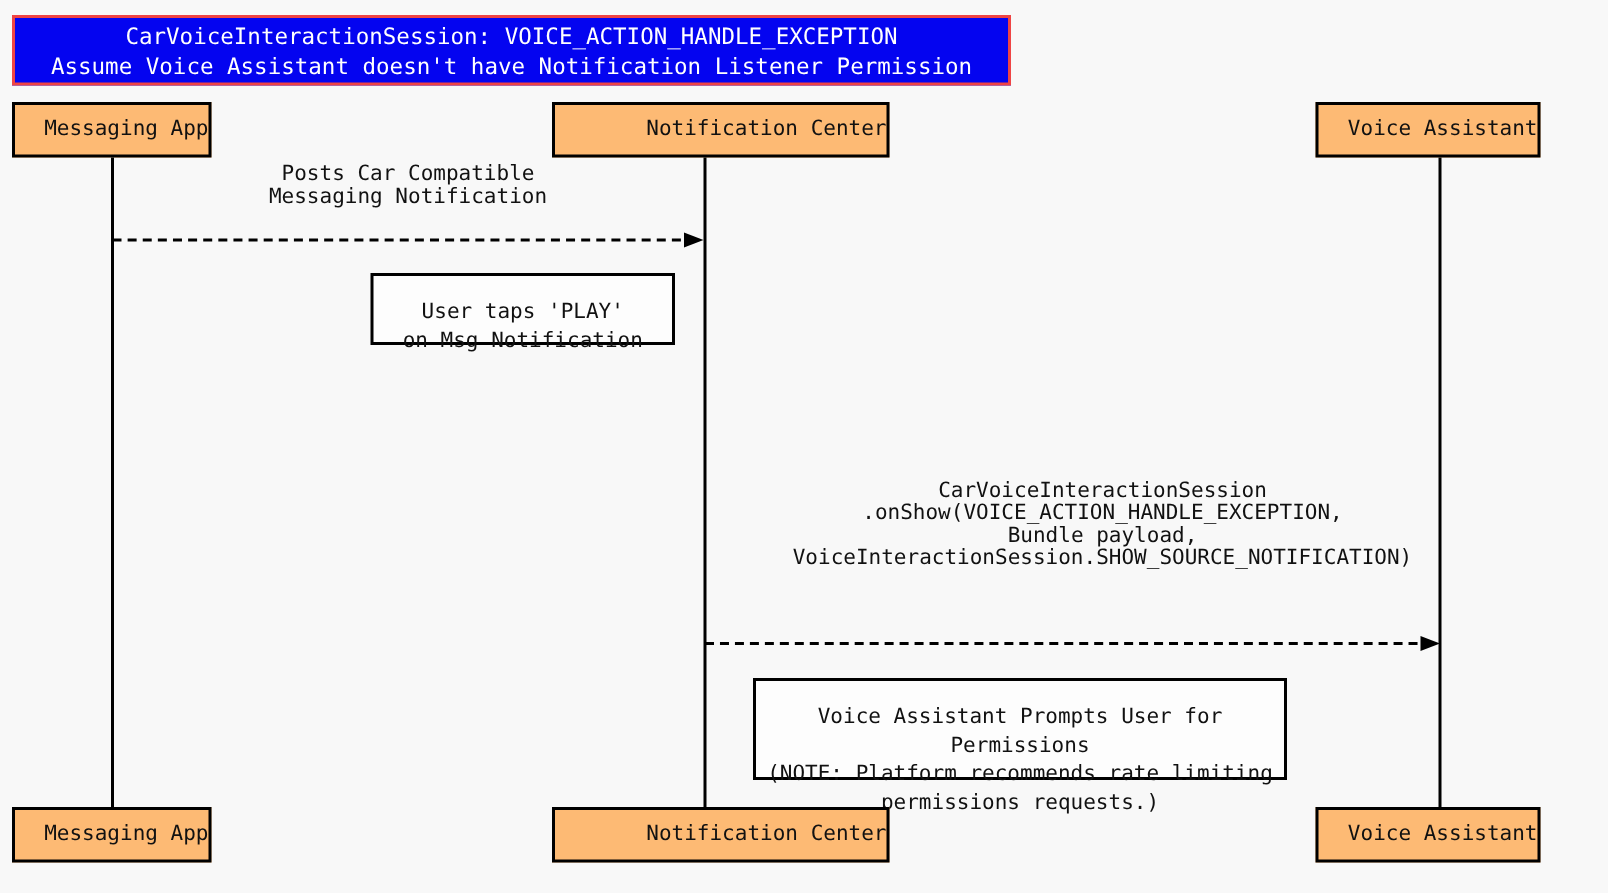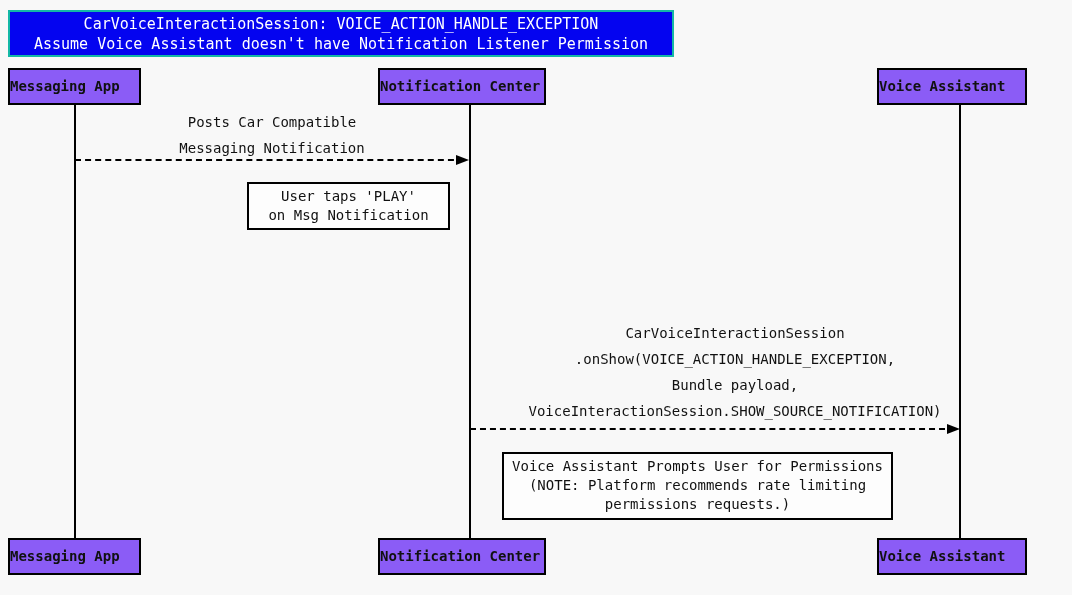--- a/index.html
+++ b/index.html
@@ -10,41 +10,40 @@
     height: 595px;
     background: #f8f8f8;
     font-family: "DejaVu Sans Mono", "Liberation Mono", monospace;
     color: #111111;
     overflow: hidden;
   }
   .title-box {
     position: absolute;
     left: 8px; top: 10px; width: 666px; height: 47px;
     background: #0404f0;
-    border: 2px solid #14b8a6;
+    border: 2px solid #ef4444;
     color: #ffffff;
     font-size: 15px;
     line-height: 20px;
     text-align: center;
     white-space: pre-line;
     padding-top: 2px;
   }
   .participant {
     position: absolute;
     height: 37px;
-    background: #8b5cf6;
+    background: #fdba74;
     border: 2px solid #000000;
     font-size: 14px;
-    text-align: left;
+    text-align: right;
     line-height: 33px;
     white-space: nowrap;
-    font-weight: bold;
   }
   .p-ma { left: 8px;   width: 133px; }
-  .p-nc { left: 368px; width: 168px; margin-left: 10px; }
+  .p-nc { left: 368px; width: 225px; }
   .p-va { left: 877px; width: 150px; }
   .row-top    { top: 68px; }
   .row-bottom { top: 538px; }
   .lifeline {
     position: absolute;
     top: 105px;
     width: 2px;
     height: 433px;
     background: #000000;
   }
@@ -52,29 +51,29 @@
   .ll-nc { left: 469px; }
   .ll-va { left: 959px; }
   .note {
     position: absolute;
     background: #fdfdfd;
     border: 2px solid #000000;
     font-size: 14px;
     line-height: 19px;
     text-align: center;
     white-space: pre-line;
-    padding-top: 3px;
+    padding-top: 15px;
   }
   .note-1 { left: 247px; top: 182px; width: 203px; height: 48px; }
   .note-2 { left: 102px; top: 249px; width: 348px; height: 86px; }
-  .note-3 { left: 502px; top: 452px; width: 391px; height: 68px; }
+  .note-3 { left: 502px; top: 452px; width: 356px; height: 68px; }
   .msg-label {
     position: absolute;
     font-size: 14px;
-    line-height: 26px;
+    line-height: 15px;
     text-align: center;
     white-space: pre-line;
   }
   .label-1 { left: 75px;  top: 109px; width: 394px; }
   .label-2 { left: 470px; top: 320px; width: 530px; }
   .arrow {
     position: absolute;
     height: 12px;
   }
   .arrow-1 { left: 75px;  top: 154px; width: 394px; }

